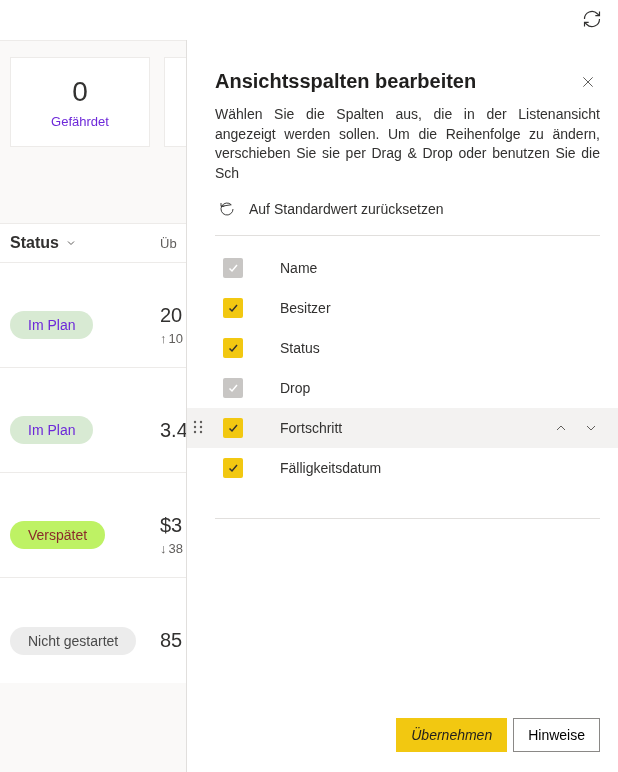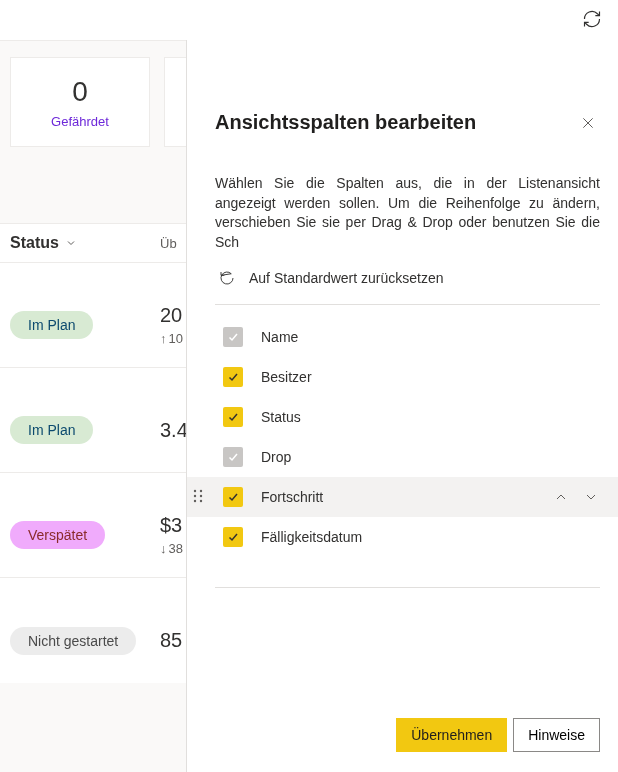--- a/index.html
+++ b/index.html
@@ -72,51 +72,50 @@
     .bg-row-status { width: 150px; }
     .bg-row-val {  }
     .bg-row-num { font-size: 20px; font-weight: 400; }
     .bg-row-sub { font-size: 13px; color: #605e5c; margin-top: 4px; display: flex; align-items: center; gap: 2px; }
     .pill {
       display: inline-block;
       padding: 6px 18px;
       border-radius: 16px;
       font-size: 14px;
     }
-    .pill-green { background: #d8ead3; color: #0c4a6e; }
-    .pill-red { background: #f0abfc; color: #8a2b2b; }
+    .pill-green { background: #d8ead3; color: #6d28d9; }
+    .pill-red { background: #bef264; color: #8a2b2b; }
     .pill-grey { background: #ececec; color: #4a4a4a; }
 
     .flyout {
       position: absolute;
       right: 0;
       top: 40px;
       width: 432px;
       height: 732px;
       background: #fff;
       border-left: 1px solid #e1dfdd;
       z-index: 10;
       padding: 30px 18px 20px 28px;
       display: flex;
       flex-direction: column;
     }
     .flyout-header {
       display: flex;
       justify-content: space-between;
       align-items: flex-start;
-      margin-top: 41px;
     }
     .flyout-title {
       font-size: 20px;
       font-weight: 600;
       color: #201f1e;
     }
     .close-btn { cursor: pointer; padding: 4px; }
     .flyout-desc {
-      margin-top: 36px;
+      margin-top: 8px;
       font-size: 14px;
       color: #323130;
       text-align: justify;
       line-height: 1.4;
     }
     .reset-row {
       display: flex;
       align-items: center;
       gap: 14px;
       margin-top: 18px;
@@ -156,41 +155,42 @@
       height: 20px;
       border-radius: 2px;
       display: flex;
       align-items: center;
       justify-content: center;
     }
     .chk-yellow { background: #f2c811; }
     .chk-grey { background: #c8c6c4; }
     .chk svg { stroke: #323130; }
     .chk-grey svg { stroke: #fff; }
-    .col-label { flex: 1; }
+    .col-label { flex: 1; margin-left: 19px; }
     .col-actions { display: flex; gap: 14px; margin-right: 12px; }
     .col-actions svg { cursor: pointer; }
     .spacer { flex: 1; border-top: 1px solid #e1dfdd; margin-top: 30px; }
     .btn-row {
       display: flex;
       justify-content: flex-end;
       gap: 6px;
       margin-top: 18px;
     }
     .btn {
       padding: 8px 14px;
       font-size: 14px;
       cursor: pointer;
       border: 1px solid #8a8886;
       background: #fff;
     }
     .btn-primary {
       background: #f2c811;
       border: 1px solid #f2c811;
       color: #201f1e;
+      font-style: italic;
     }
   </style>
 </head>
 <body>
 
 <div class="topbar">
   <span class="refresh-icon">
     <svg width="20" height="20" viewBox="0 0 24 24" fill="none" stroke="#323130" stroke-width="1.4">
       <path d="M21 3v5h-5"></path>
       <path d="M3 12a9 9 0 0 1 15.5-6.3L21 8"></path>

